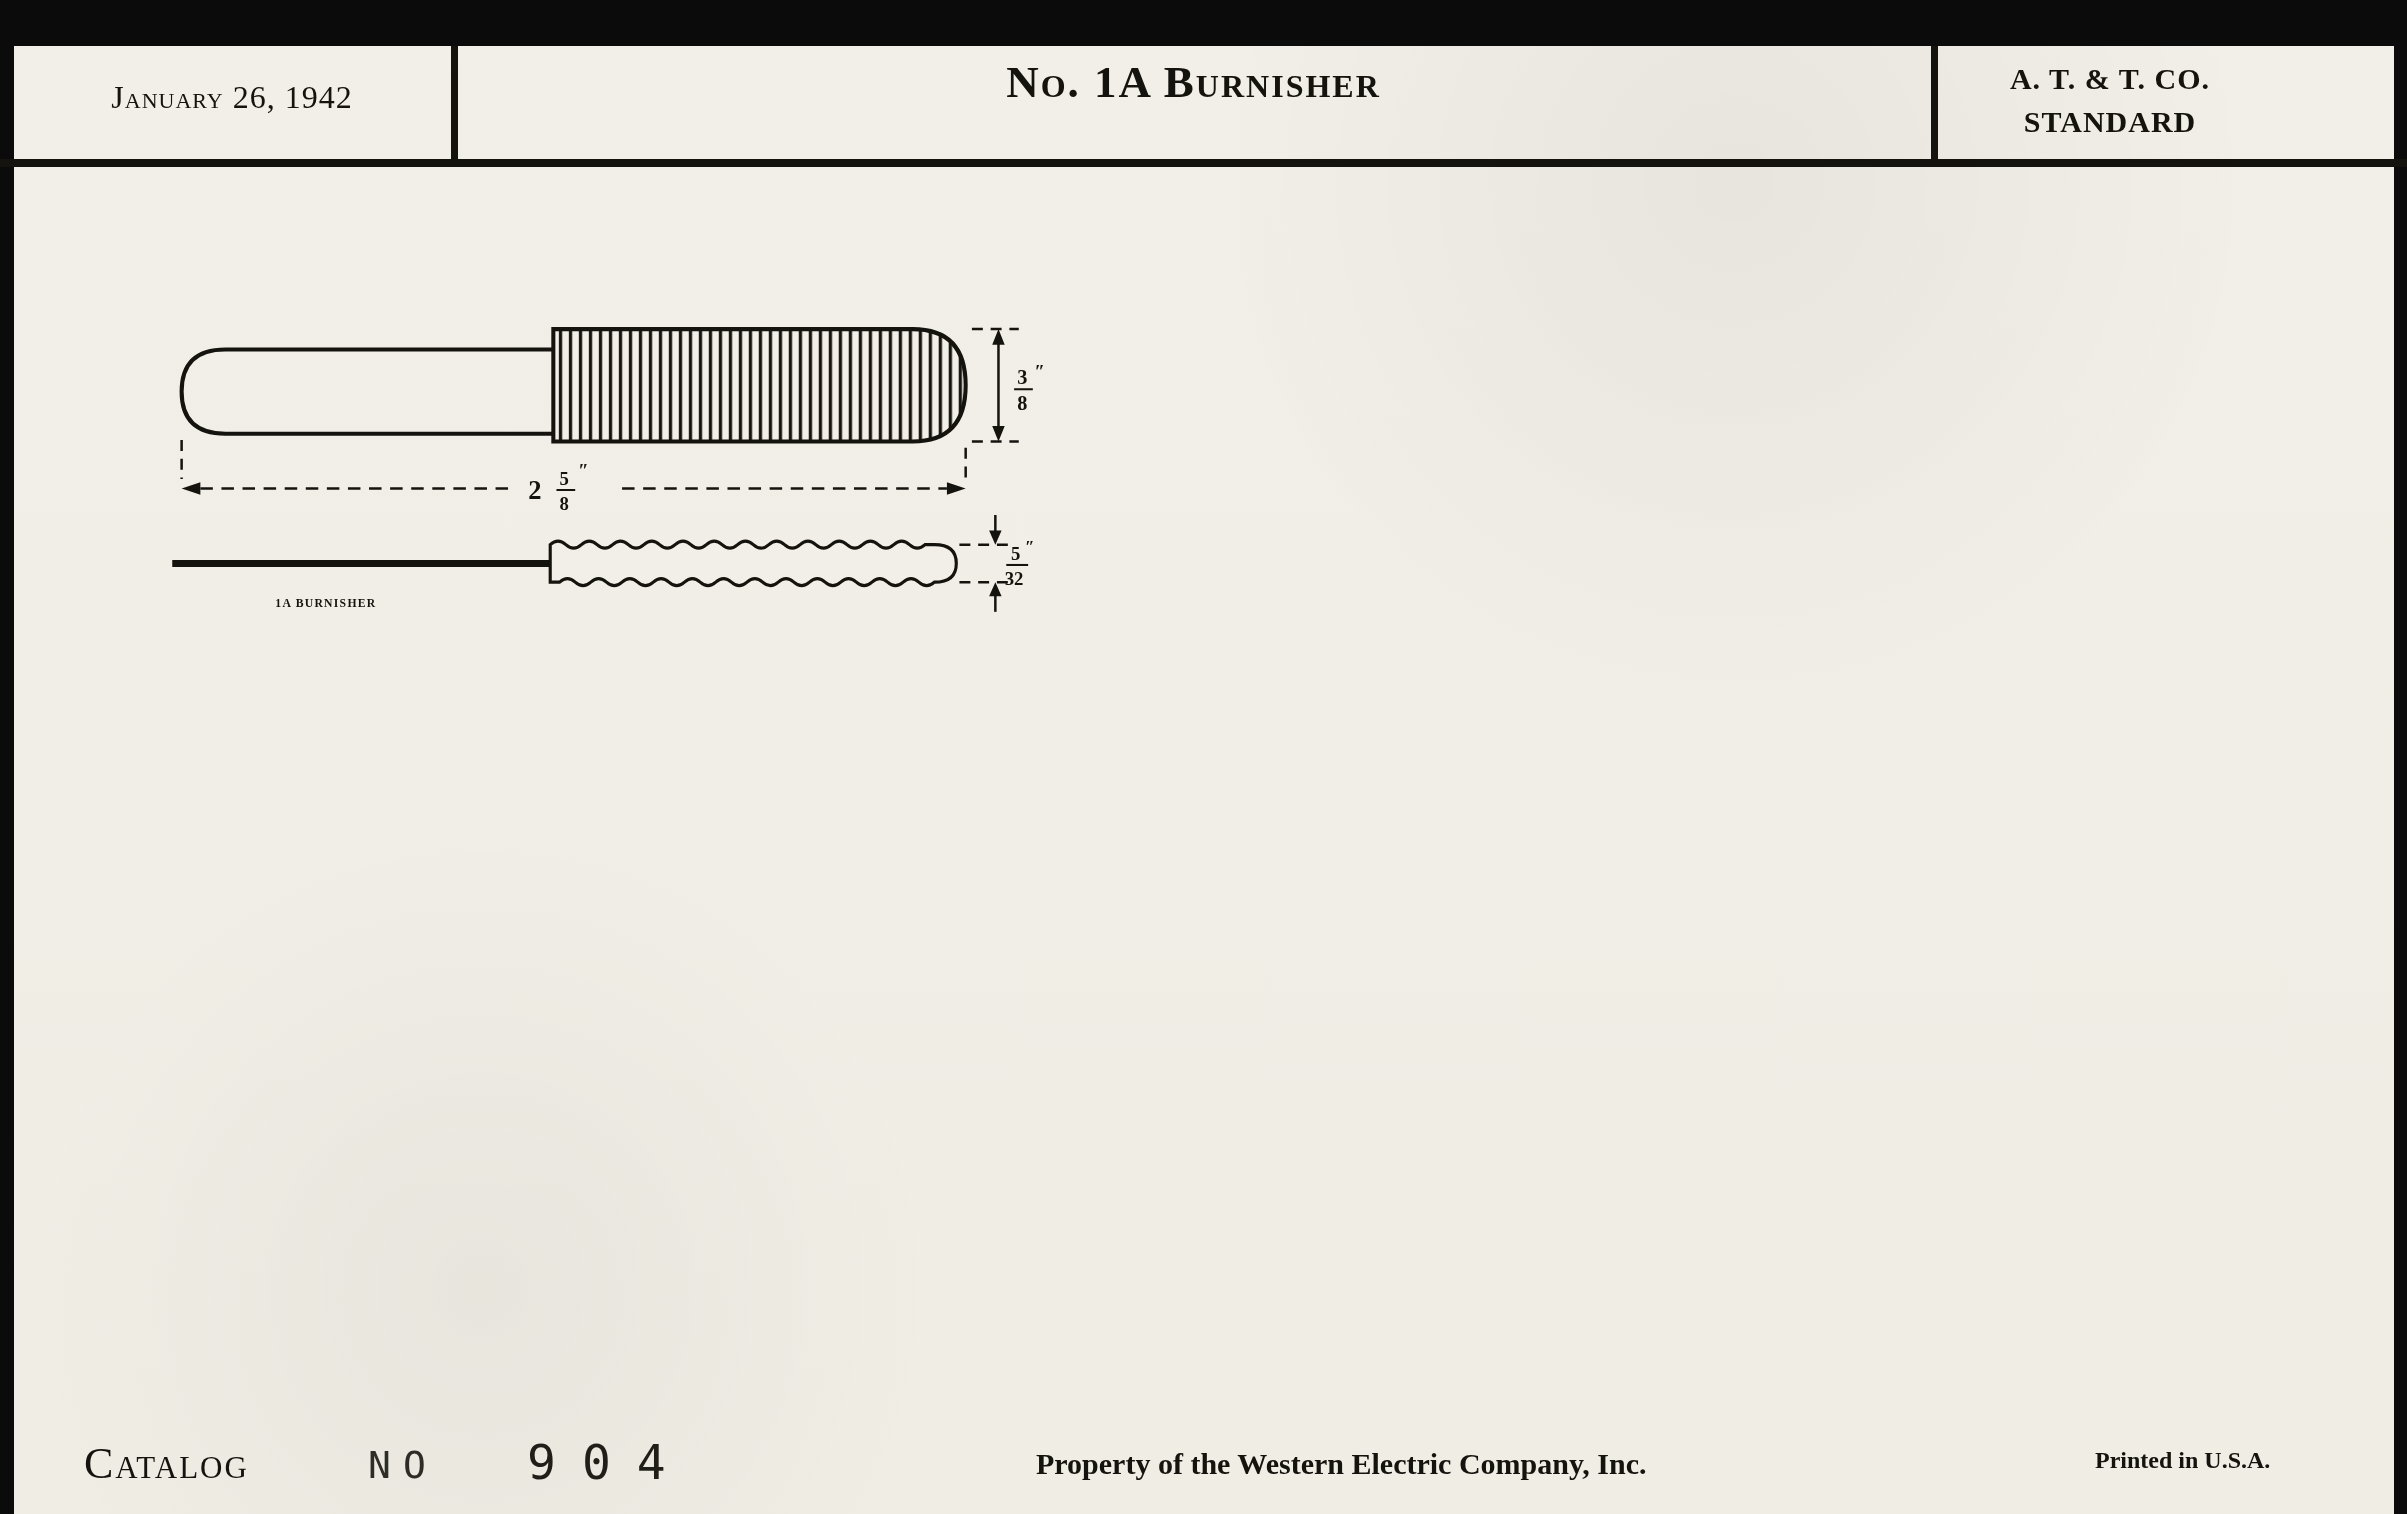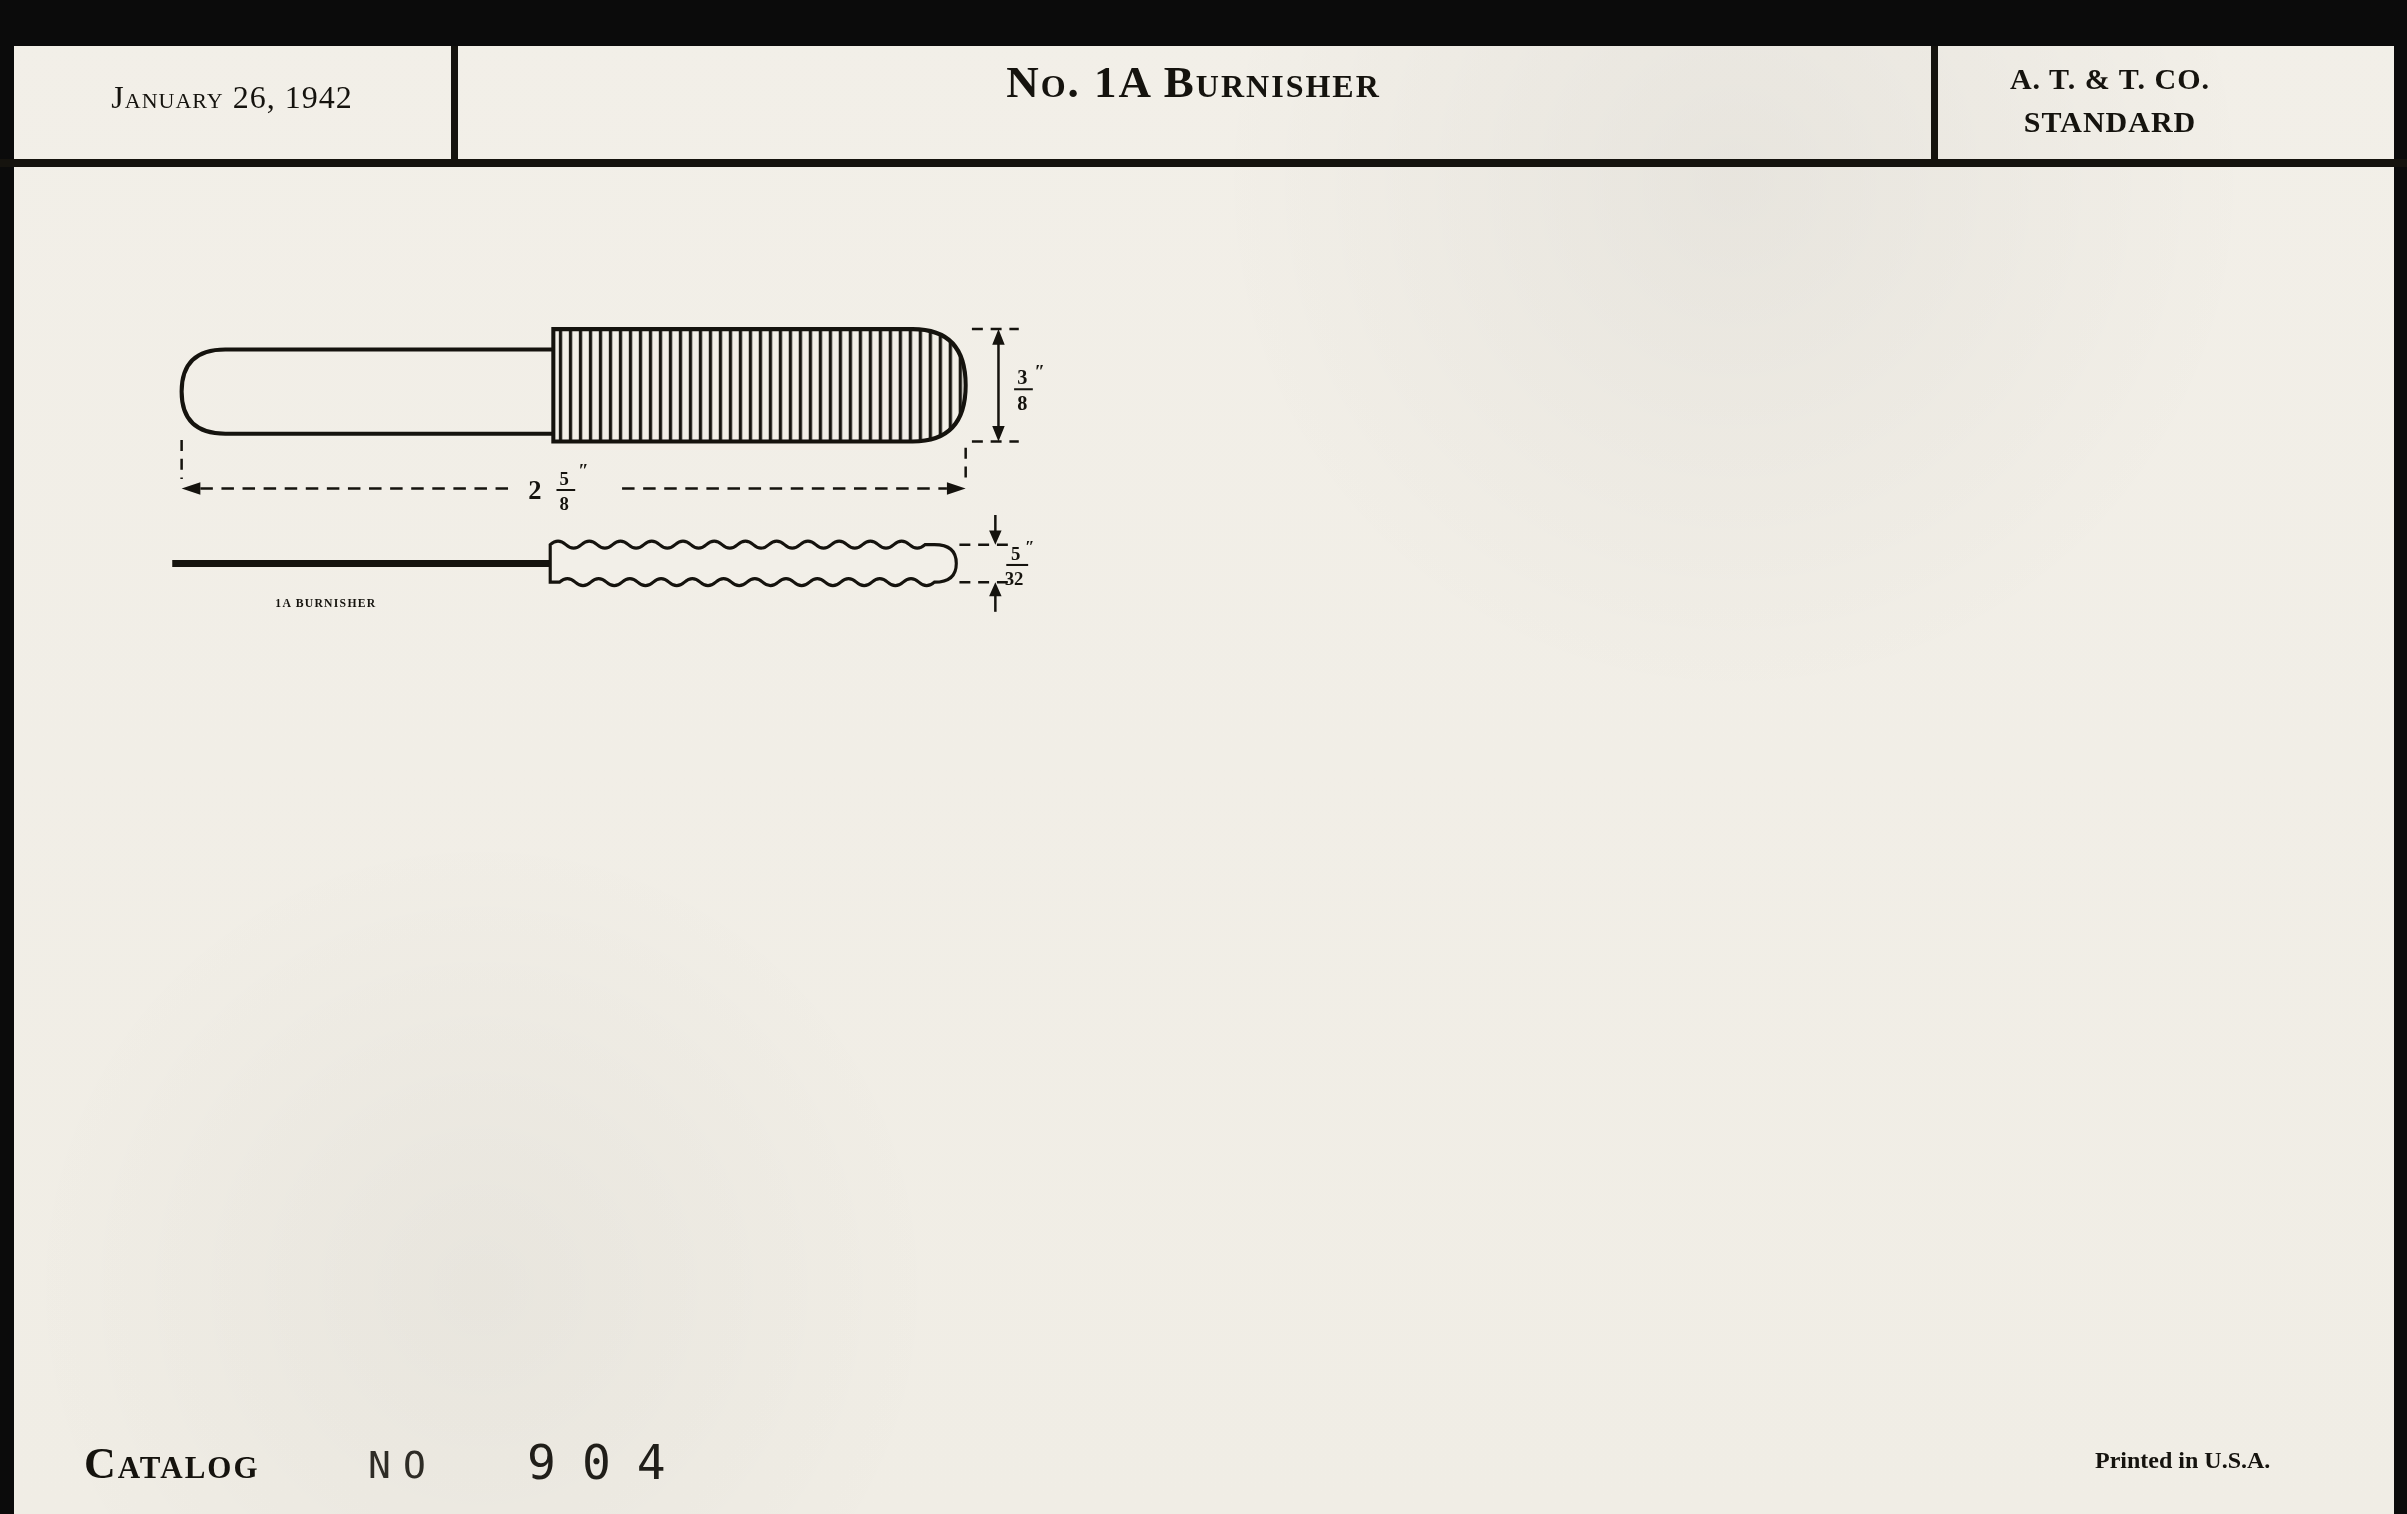--- a/index.html
+++ b/index.html
@@ -47,21 +47,21 @@
     position:absolute;left:1192px;top:348px;width:1012px;
     font-size:32px;font-weight:bold;line-height:1.55;
     text-align:justify;word-spacing:5px;letter-spacing:0.2px;color:#1b1912;
   }
   .hang{margin:0;padding-left:57px;text-indent:-57px;}
   .hang + .hang{margin-top:16px;}
 
   
   .f-catalog{
     position:absolute;left:84px;top:1438px;
-    font-variant:small-caps;font-weight:bold;font-size:44px;letter-spacing:2px;
+    font-variant:small-caps;font-weight:normal;font-size:44px;letter-spacing:2px;
   }
   .f-no{
     position:absolute;left:368px;top:1443px;
     font-family:"DejaVu Sans Mono",monospace;font-size:38px;letter-spacing:12px;color:#2e2c26;
   }
   .f-number{
     position:absolute;left:507px;top:1434px;
     font-family:"DejaVu Sans Mono",monospace;font-size:48px;letter-spacing:26px;color:#201e19;margin-left:20px;
   }
   .f-property{position:absolute;left:1036px;top:1447px;font-weight:bold;font-size:30px;}
@@ -140,16 +140,17 @@
       <text x="70" y="188" font-size="7.5" letter-spacing="0.8" fill="#2b2922">1A BURNISHER</text>
     </svg>
   </figure>
 
   <section class="description">
   </section>
 
   <span class="f-catalog">Catalog</span>
   <span class="f-no">NO</span>
   <span class="f-number">904</span>
+  <span class="f-property">Property of the Western Electric Company, Inc.</span>
   <span class="f-printed">Printed in U.S.A.</span>
 
 </div>
 
 
 </body></html>

